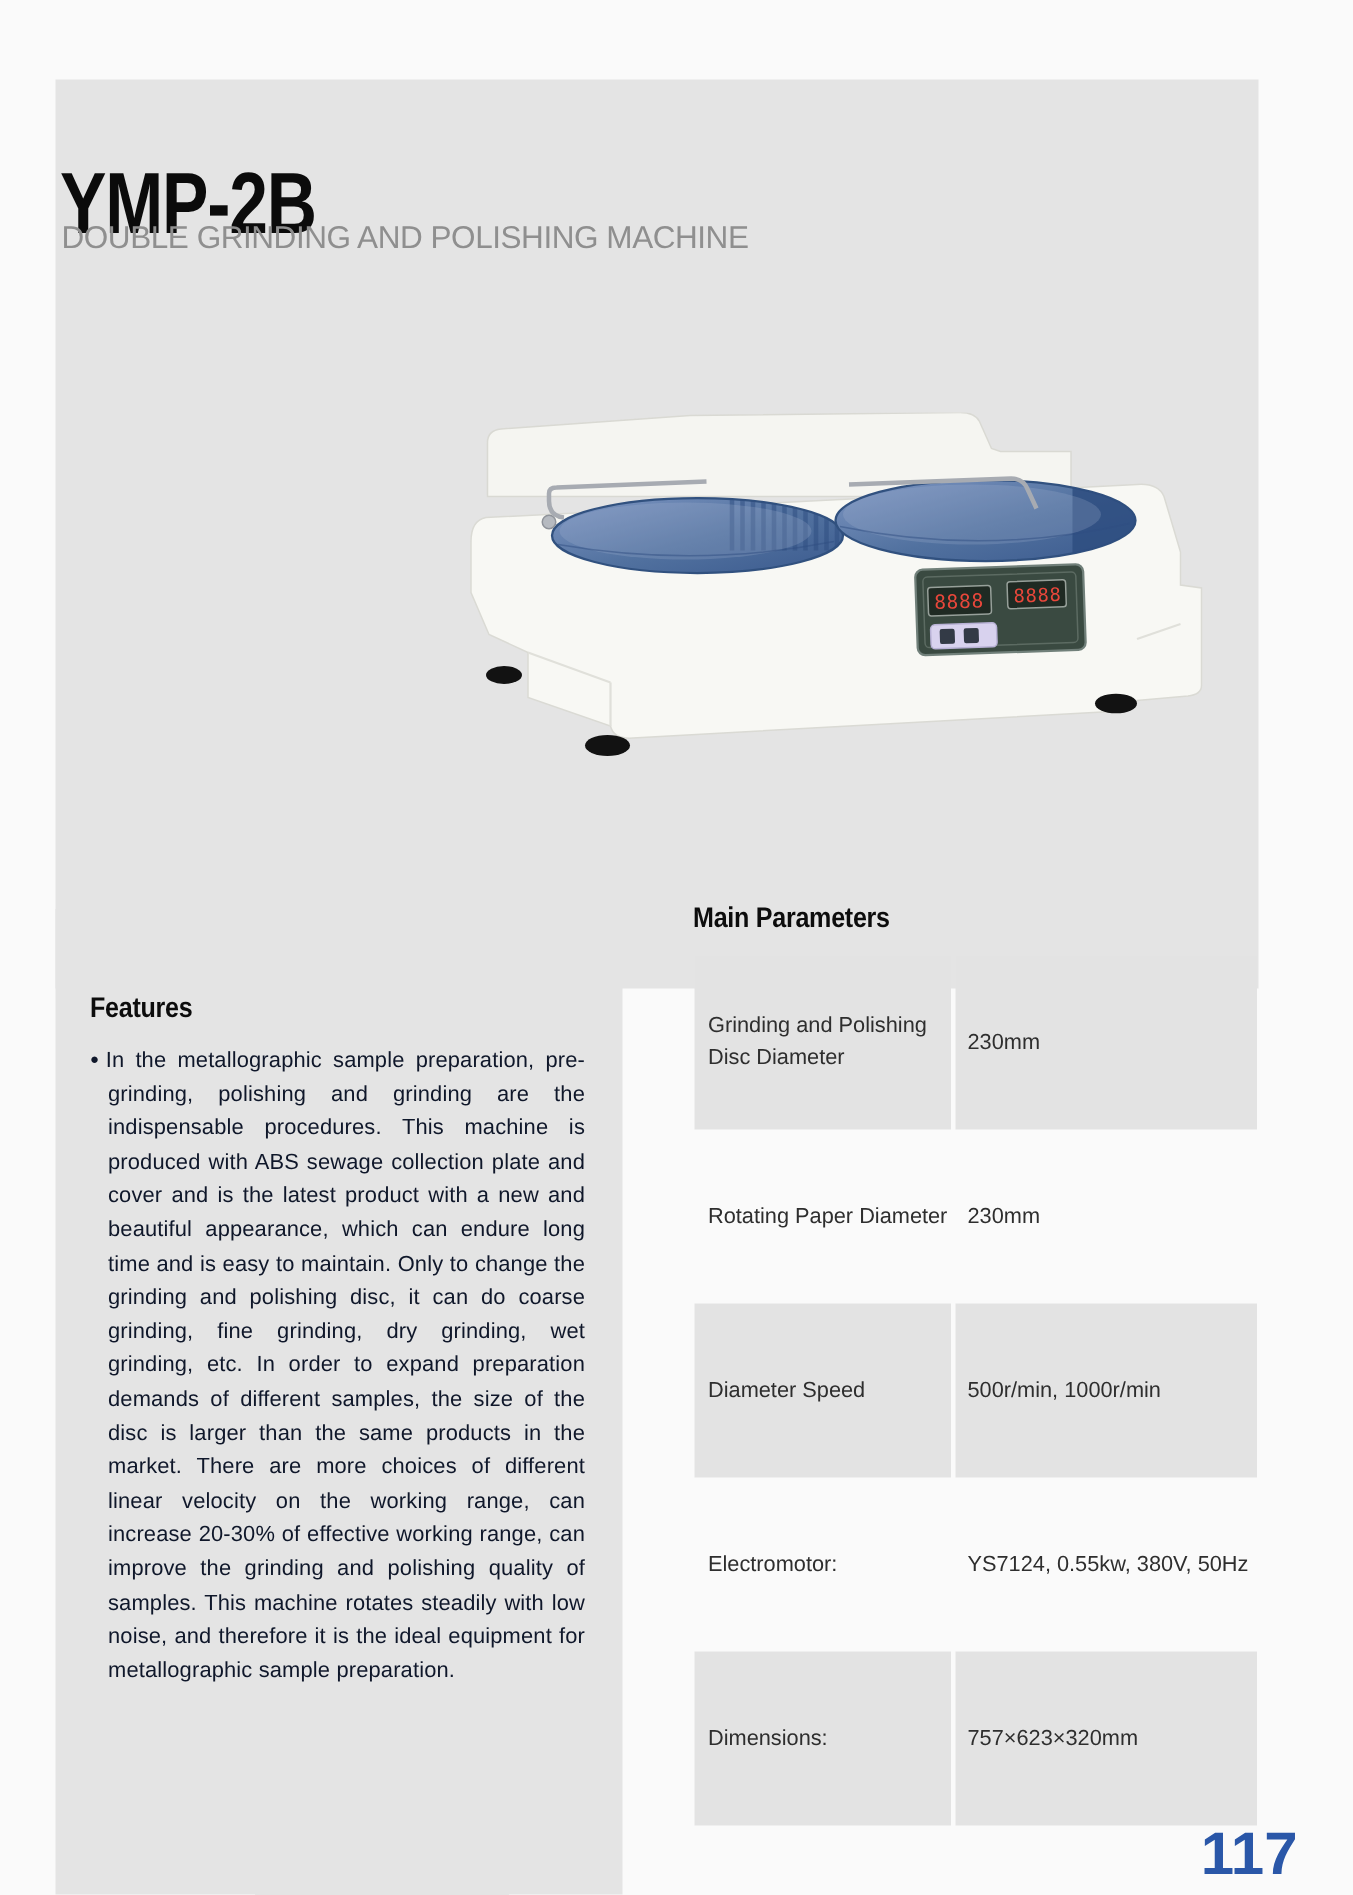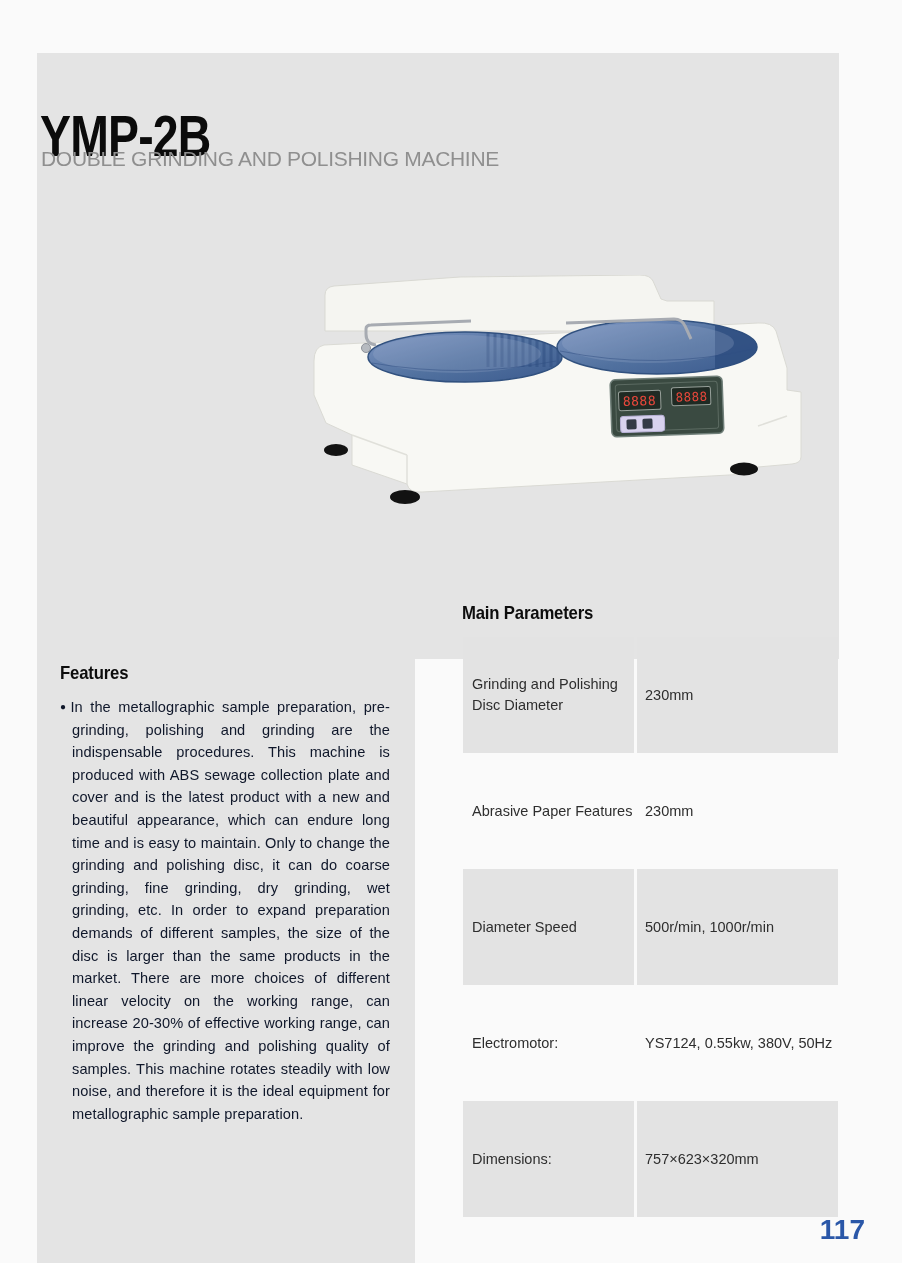--- a/index.html
+++ b/index.html
@@ -50,21 +50,21 @@
     box-sizing:border-box;display:flex;align-items:center;
     font-size:14.5px;color:#2e2e2e;line-height:21px;
   }
   .param-row .label{width:171px;margin-right:3px;padding:0 2px 0 9px;}
   .param-row .value{flex:1;padding-left:8px;}
   .param-row.shaded .cell{background:#e3e3e3;}
   .param-row:not(.shaded) .label{white-space:nowrap;}
 
   .page-number{
     position:absolute;right:37px;top:1214px;
-    font-size:28px;font-weight:bold;color:#2a57a8;
+    font-size:40px;font-weight:bold;color:#2a57a8;
   }
 </style>
 </head>
 <body>
 
 <section class="panel header-panel">
   <h1 class="model-title">YMP-2B</h1>
   <div class="subtitle">DOUBLE GRINDING AND POLISHING MACHINE</div>
 
   <div class="machine">
@@ -133,21 +133,21 @@
 
 <h2 class="cond-heading params-heading">Main Parameters</h2>
 
 <div class="param-table" id="param-table">
   <div class="param-row shaded">
     <div class="cell label">Grinding and Polishing Disc Diameter</div>
     <div class="cell value">230mm</div>
   </div>
 
   <div class="param-row">
-    <div class="cell label">Abrasive Paper Features</div>
+    <div class="cell label">Rotating Paper Diameter</div>
     <div class="cell value">230mm</div>
   </div>
 
   <div class="param-row shaded">
     <div class="cell label">Diameter Speed</div>
     <div class="cell value">500r/min, 1000r/min</div>
   </div>
 
   <div class="param-row">
     <div class="cell label">Electromotor:</div>

